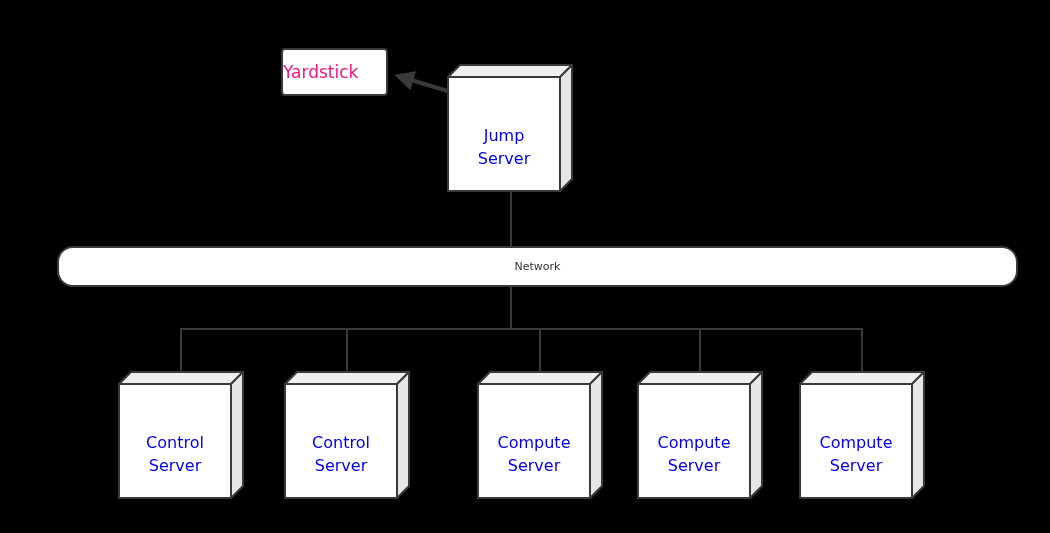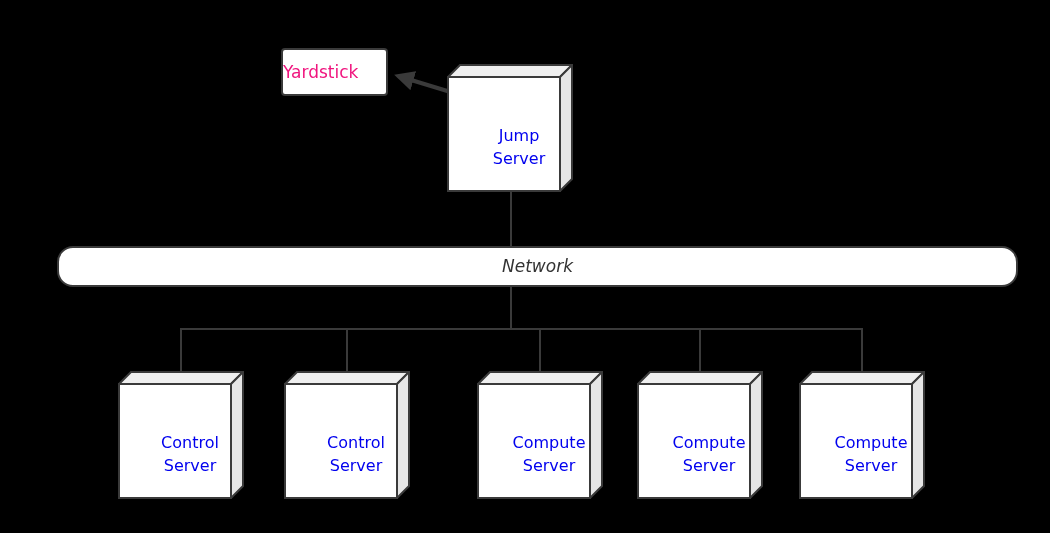--- a/index.html
+++ b/index.html
@@ -51,43 +51,42 @@
     width: 126px; height: 128px;
     z-index: 2;
   }
   .box3d svg {
     position: absolute;
     left: 0; top: 0;
     display: block;
   }
   .box3d .label-wrap {
     position: absolute;
-    left: 16px; top: 13px;
+    left: 1px; top: 13px;
     width: 112px; height: 140px;
     display: flex;
     align-items: center;
     justify-content: center;
   }
   
   .network-node {
     position: absolute;
     left: 57px; top: 246px;
     width: 957px; height: 37px;
     background: #FFFFFF;
     border: 2px solid #3A3A3A;
     border-radius: 16px;
     z-index: 2;
     display: flex;
     align-items: center;
     justify-content: center;
   }
   .network-node .node-label {
     color: #333333;
-    font-size: 17px;
-    font-style: italic;
+    font-size: 11px;
   }
 </style>
 </head>
 <body>
 
 <div class="stage">
 
   <svg class="connector-layer" viewBox="0 0 1050 533" xmlns="http://www.w3.org/2000/svg">
     <defs>
       <marker id="arrowhead" viewBox="0 0 10 10" refX="8" refY="5" markerWidth="5" markerHeight="5" orient="auto-start-reverse">

